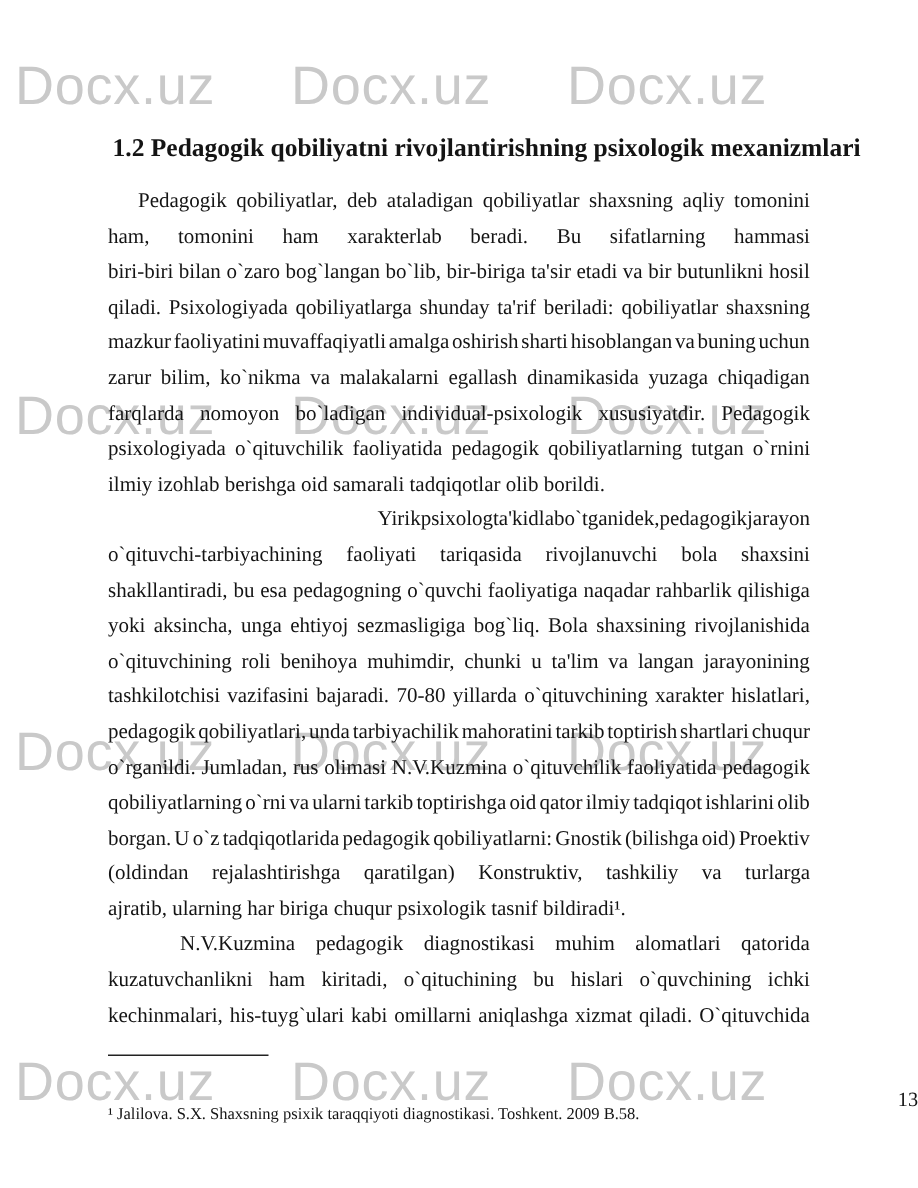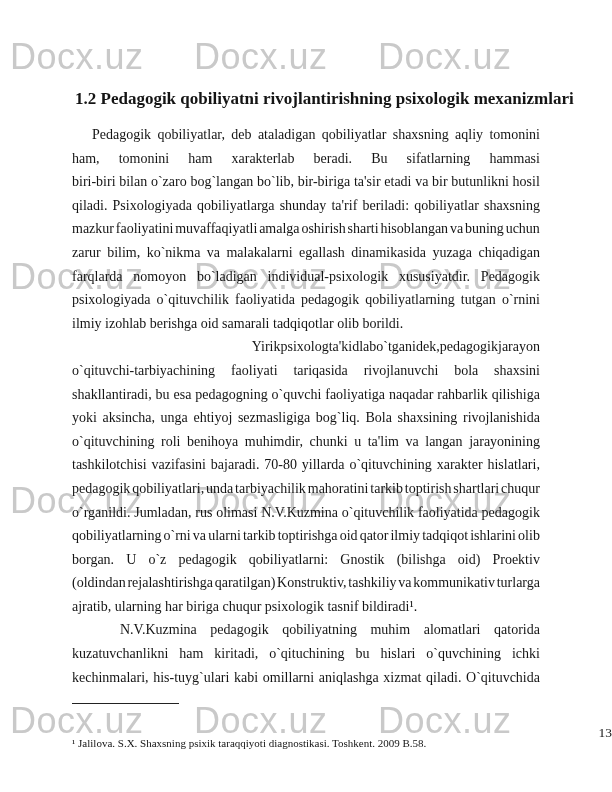--- a/index.html
+++ b/index.html
@@ -272,44 +272,44 @@
           <span>qator</span>
           <span>ilmiy</span>
           <span>tadqiqot</span>
           <span>ishlarini</span>
           <span>olib</span>
         </div>
         <div class="line just">
           <span>borgan.</span>
           <span>U</span>
           <span>o`z</span>
+          <span>tadqiqotlarida</span>
           <span>pedagogik</span>
           <span>qobiliyatlarni:</span>
           <span>Gnostik</span>
           <span>(bilishga</span>
           <span>oid)</span>
           <span>Proektiv</span>
         </div>
         <div class="line just">
           <span>(oldindan</span>
           <span>rejalashtirishga</span>
           <span>qaratilgan)</span>
           <span>Konstruktiv,</span>
           <span>tashkiliy</span>
           <span>va</span>
-          <span>kommunikativ</span>
           <span>turlarga</span>
         </div>
         <div class="line">ajratib, ularning har biriga chuqur psixologik tasnif bildiradi¹.</div>
       </div>
       <div>
         <div class="line just" style="padding-left: 48px;">
           <span>N.V.Kuzmina</span>
           <span>pedagogik</span>
-          <span>qobiliyatning</span>
+          <span>diagnostikasi</span>
           <span>muhim</span>
           <span>alomatlari</span>
           <span>qatorida</span>
         </div>
         <div class="line just">
           <span>kuzatuvchanlikni</span>
           <span>ham</span>
           <span>kiritadi,</span>
           <span>o`qituchining</span>
           <span>bu</span>

